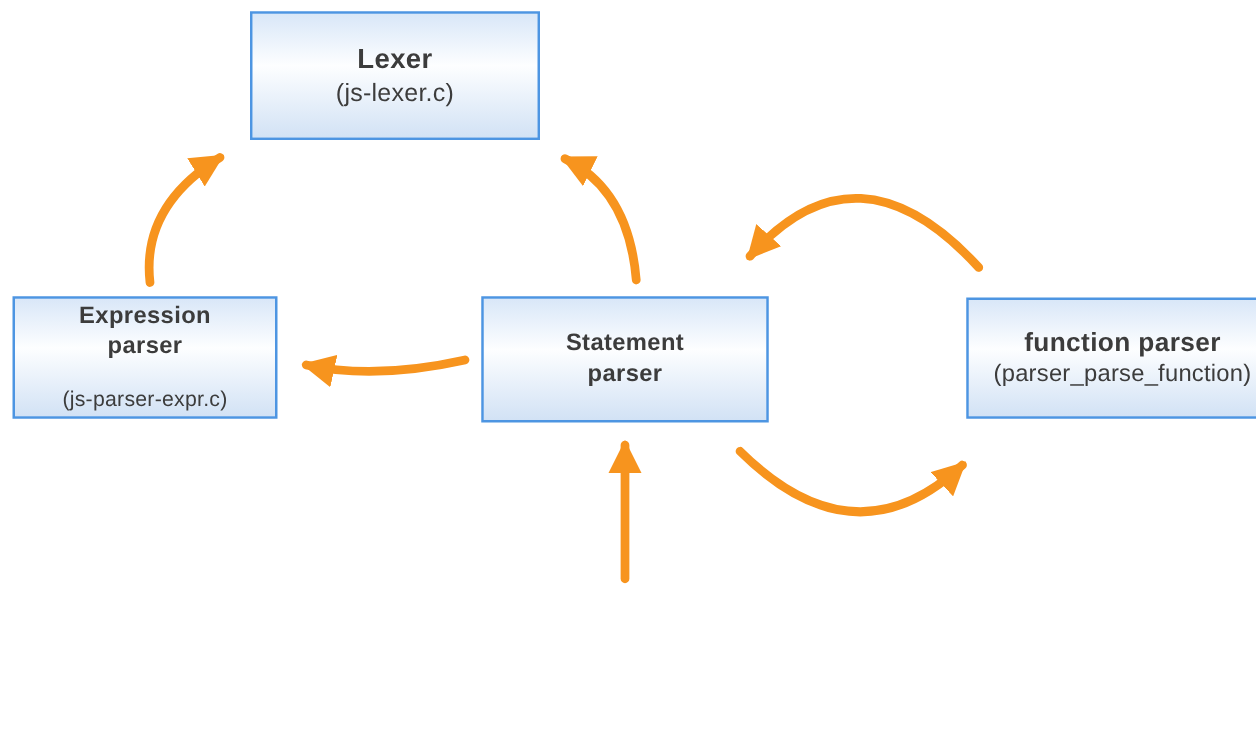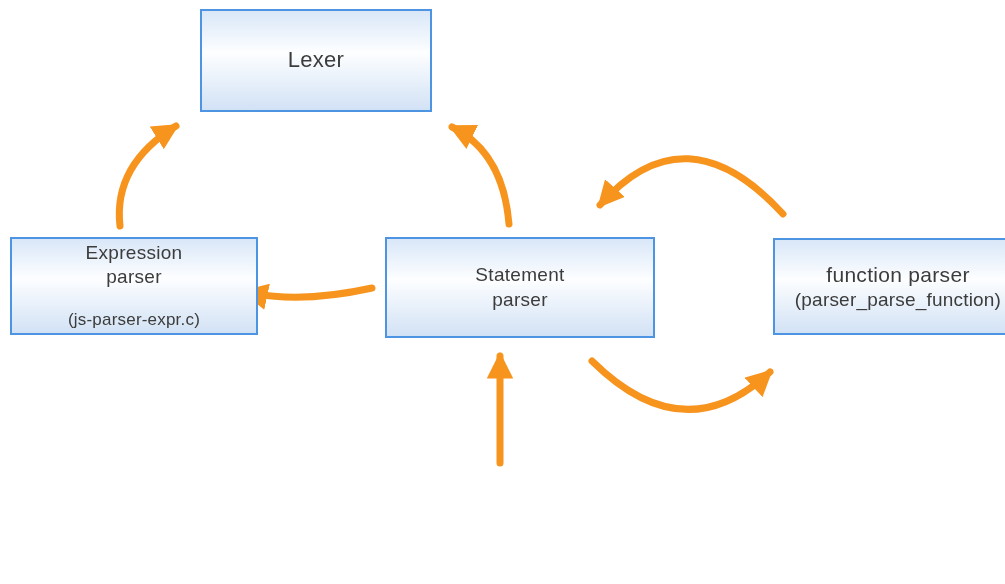--- a/index.html
+++ b/index.html
@@ -30,37 +30,37 @@
     background: linear-gradient(180deg, #d9e7f8 0%, #fdfeff 42%, #d2e2f5 100%);
     display: flex;
     flex-direction: column;
     align-items: center;
     justify-content: center;
     text-align: center;
     color: #3c3c3c;
     line-height: 1.3;
   }
   .node .title {
-    font-weight: 400;
+    font-weight: 700;
     letter-spacing: 0.3px;
   }
   .node .subtitle {
     font-weight: 400;
     letter-spacing: 0.2px;
   }
   
   .node--lexer        { left: 200px; top: 9px;   width: 232px; height: 103px; }
   .node--lexer .title    { font-size: 22px; }
   .node--lexer .subtitle { font-size: 20px; }
 
-  .node--expression   { left: 10px;  top: 237px; width: 248px; height: 98px; }
+  .node--expression   { left: 10px;  top: 237px; width: 212px; height: 98px; }
   .node--expression .title    { font-size: 19px; max-width: 140px; }
   .node--expression .subtitle { font-size: 17px; margin-top: 19px; }
 
-  .node--statement    { left: 385px; top: 237px; width: 270px; height: 101px; }
+  .node--statement    { left: 385px; top: 237px; width: 230px; height: 101px; }
   .node--statement .title    { font-size: 19px; max-width: 140px; }
   .node--statement .subtitle { font-size: 18px; }
 
   .node--function     { left: 753px; top: 238px; width: 250px; height: 97px; margin-left: 20px; }
   .node--function .title    { font-size: 21px; }
   .node--function .subtitle { font-size: 19px; }
 
   .node--parser       { left: 386px; top: 472px; width: 231px; height: 105px; }
   .node--parser .title    { font-size: 22px; }
   .node--parser .subtitle { font-size: 18px; }
@@ -92,20 +92,21 @@
 
     <path class="edge" d="M 783 214 Q 686 108 600 205" marker-end="url(#ah)"></path>
 
     <path class="edge" d="M 592 361 Q 684 452 770 372" marker-end="url(#ah)"></path>
 
     <path class="edge" d="M 500 463 L 500 356" marker-end="url(#ah)"></path>
   </svg>
 
   <div class="node node--lexer">
     <span class="title">Lexer</span>
+    <span class="subtitle">(js-lexer.c)</span>
   </div>
 
   <div class="node node--expression">
     <span class="title">Expression parser</span>
     <span class="subtitle">(js-parser-expr.c)</span>
   </div>
 
   <div class="node node--statement">
     <span class="title">Statement parser</span>
   </div>

